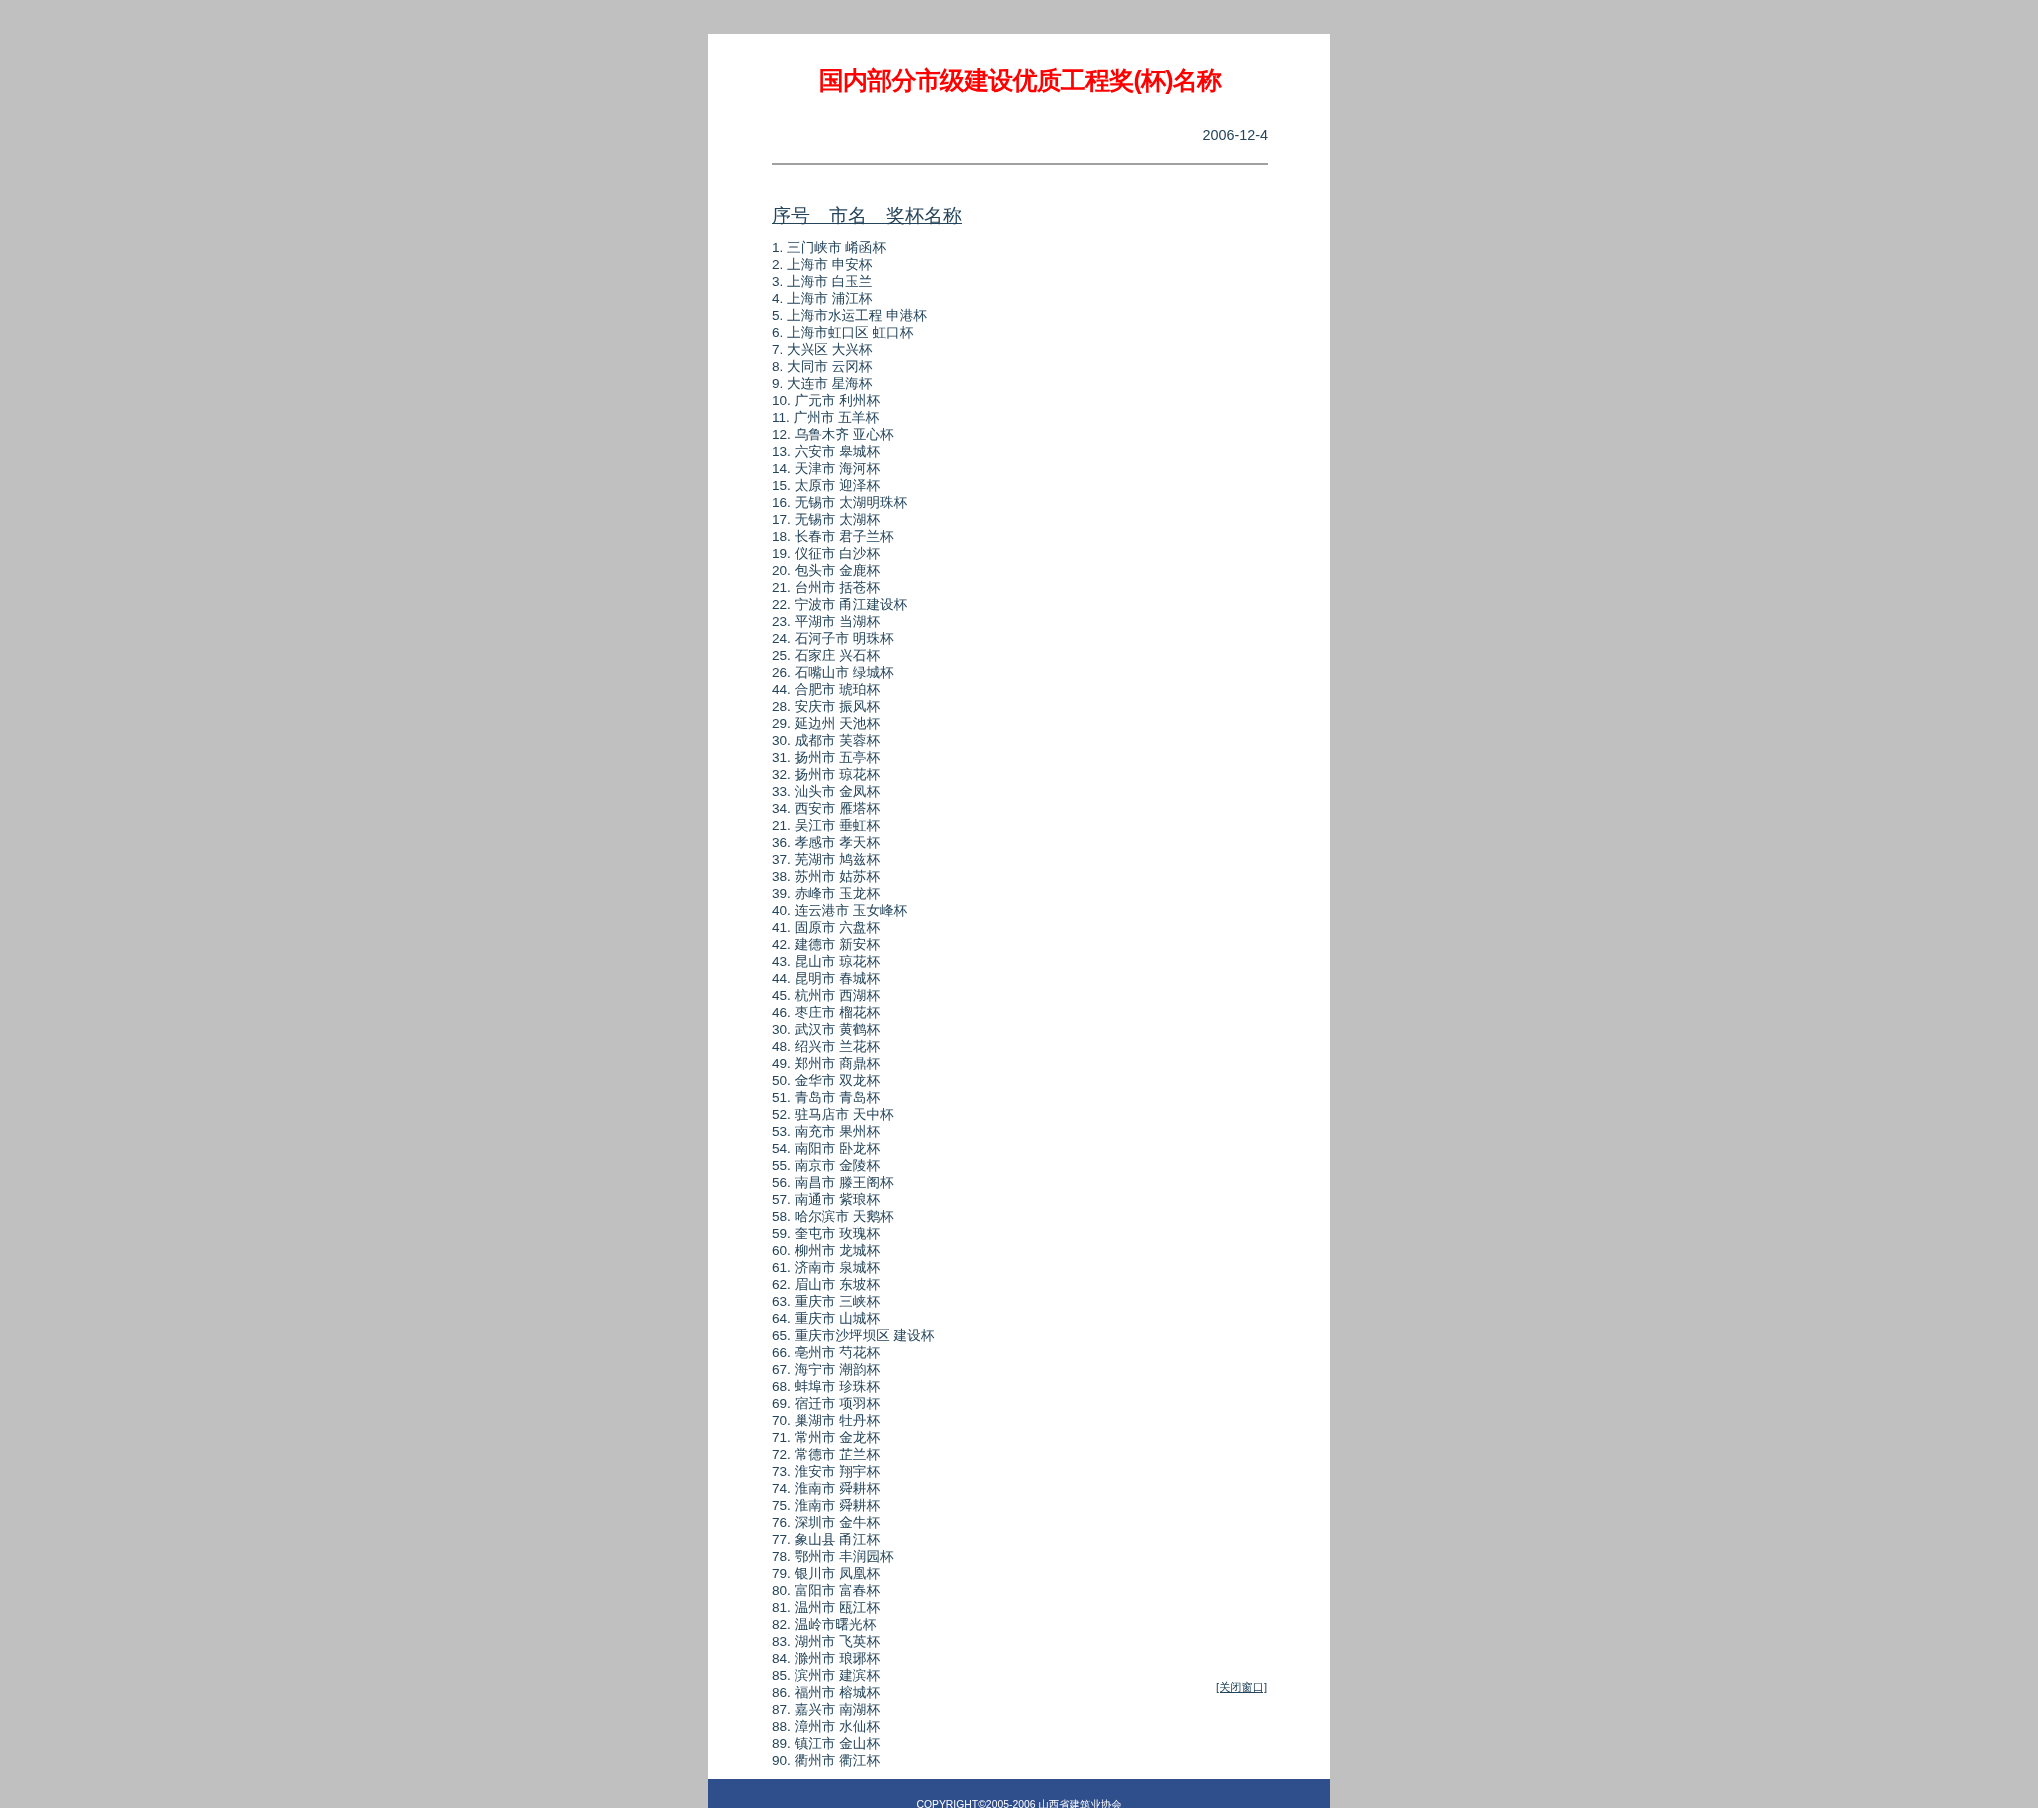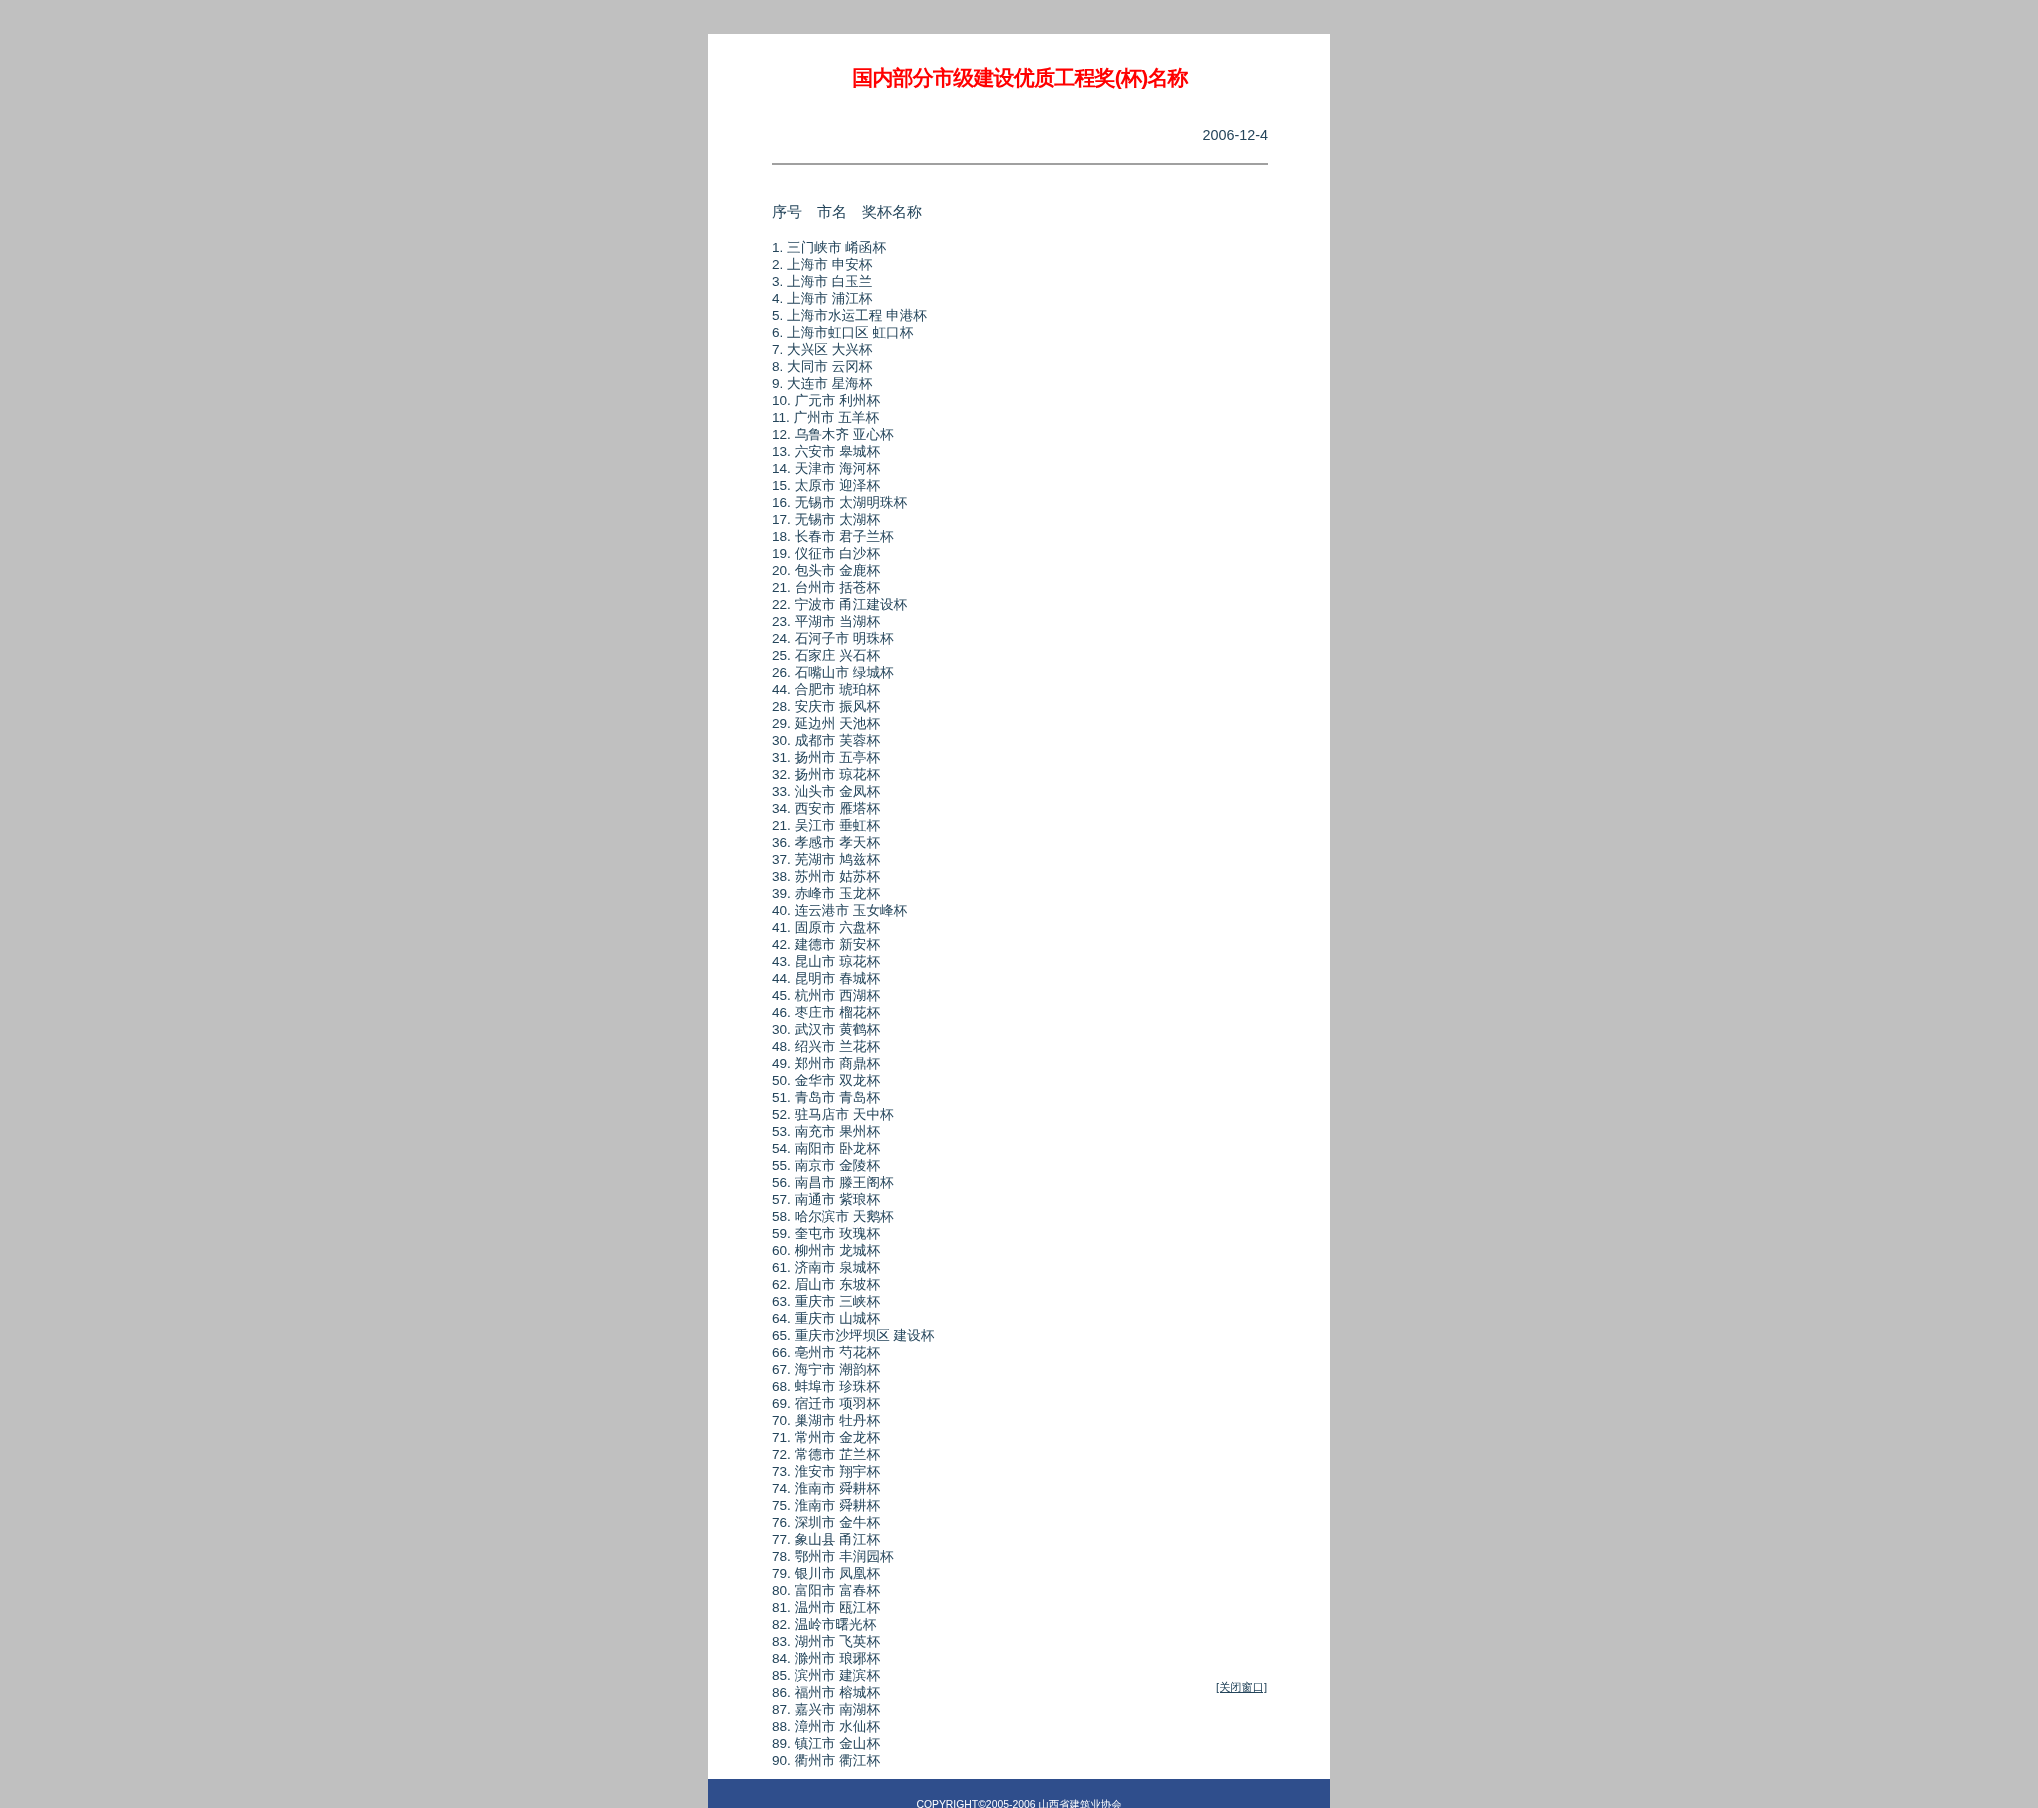--- a/index.html
+++ b/index.html
@@ -19,21 +19,21 @@
     height: 1774px;
     background: #ffffff;
   }
   .title {
     position: absolute;
     left: 64px;
     top: 30px;
     width: 496px;
     margin: 0;
     text-align: center;
-    font-size: 21px;
+    font-size: 25px;
     font-weight: bold;
     letter-spacing: -0.8px;
     color: var(--title-red, #FF0000);
     white-space: nowrap;
   }
   .date {
     position: absolute;
     left: 64px;
     top: 93px;
     width: 496px;
@@ -49,23 +49,24 @@
     height: 1.6px;
     background: var(--divider-color, #A0A0A0);
     border: none;
     margin: 0;
     padding: 0;
   }
   .list-header {
     position: absolute;
     left: 64px;
     top: 169px;
-    font-size: 15px;
+    font-size: 19px;
     color: var(--text-color, #24455B);
     white-space: pre;
+    text-decoration: underline;
   }
   .award-list {
     position: absolute;
     left: 64px;
     top: 205px;
     font-size: 13.6px;
     line-height: 17px;
     color: var(--text-color, #24455B);
   }
   .award-row { white-space: nowrap; }

